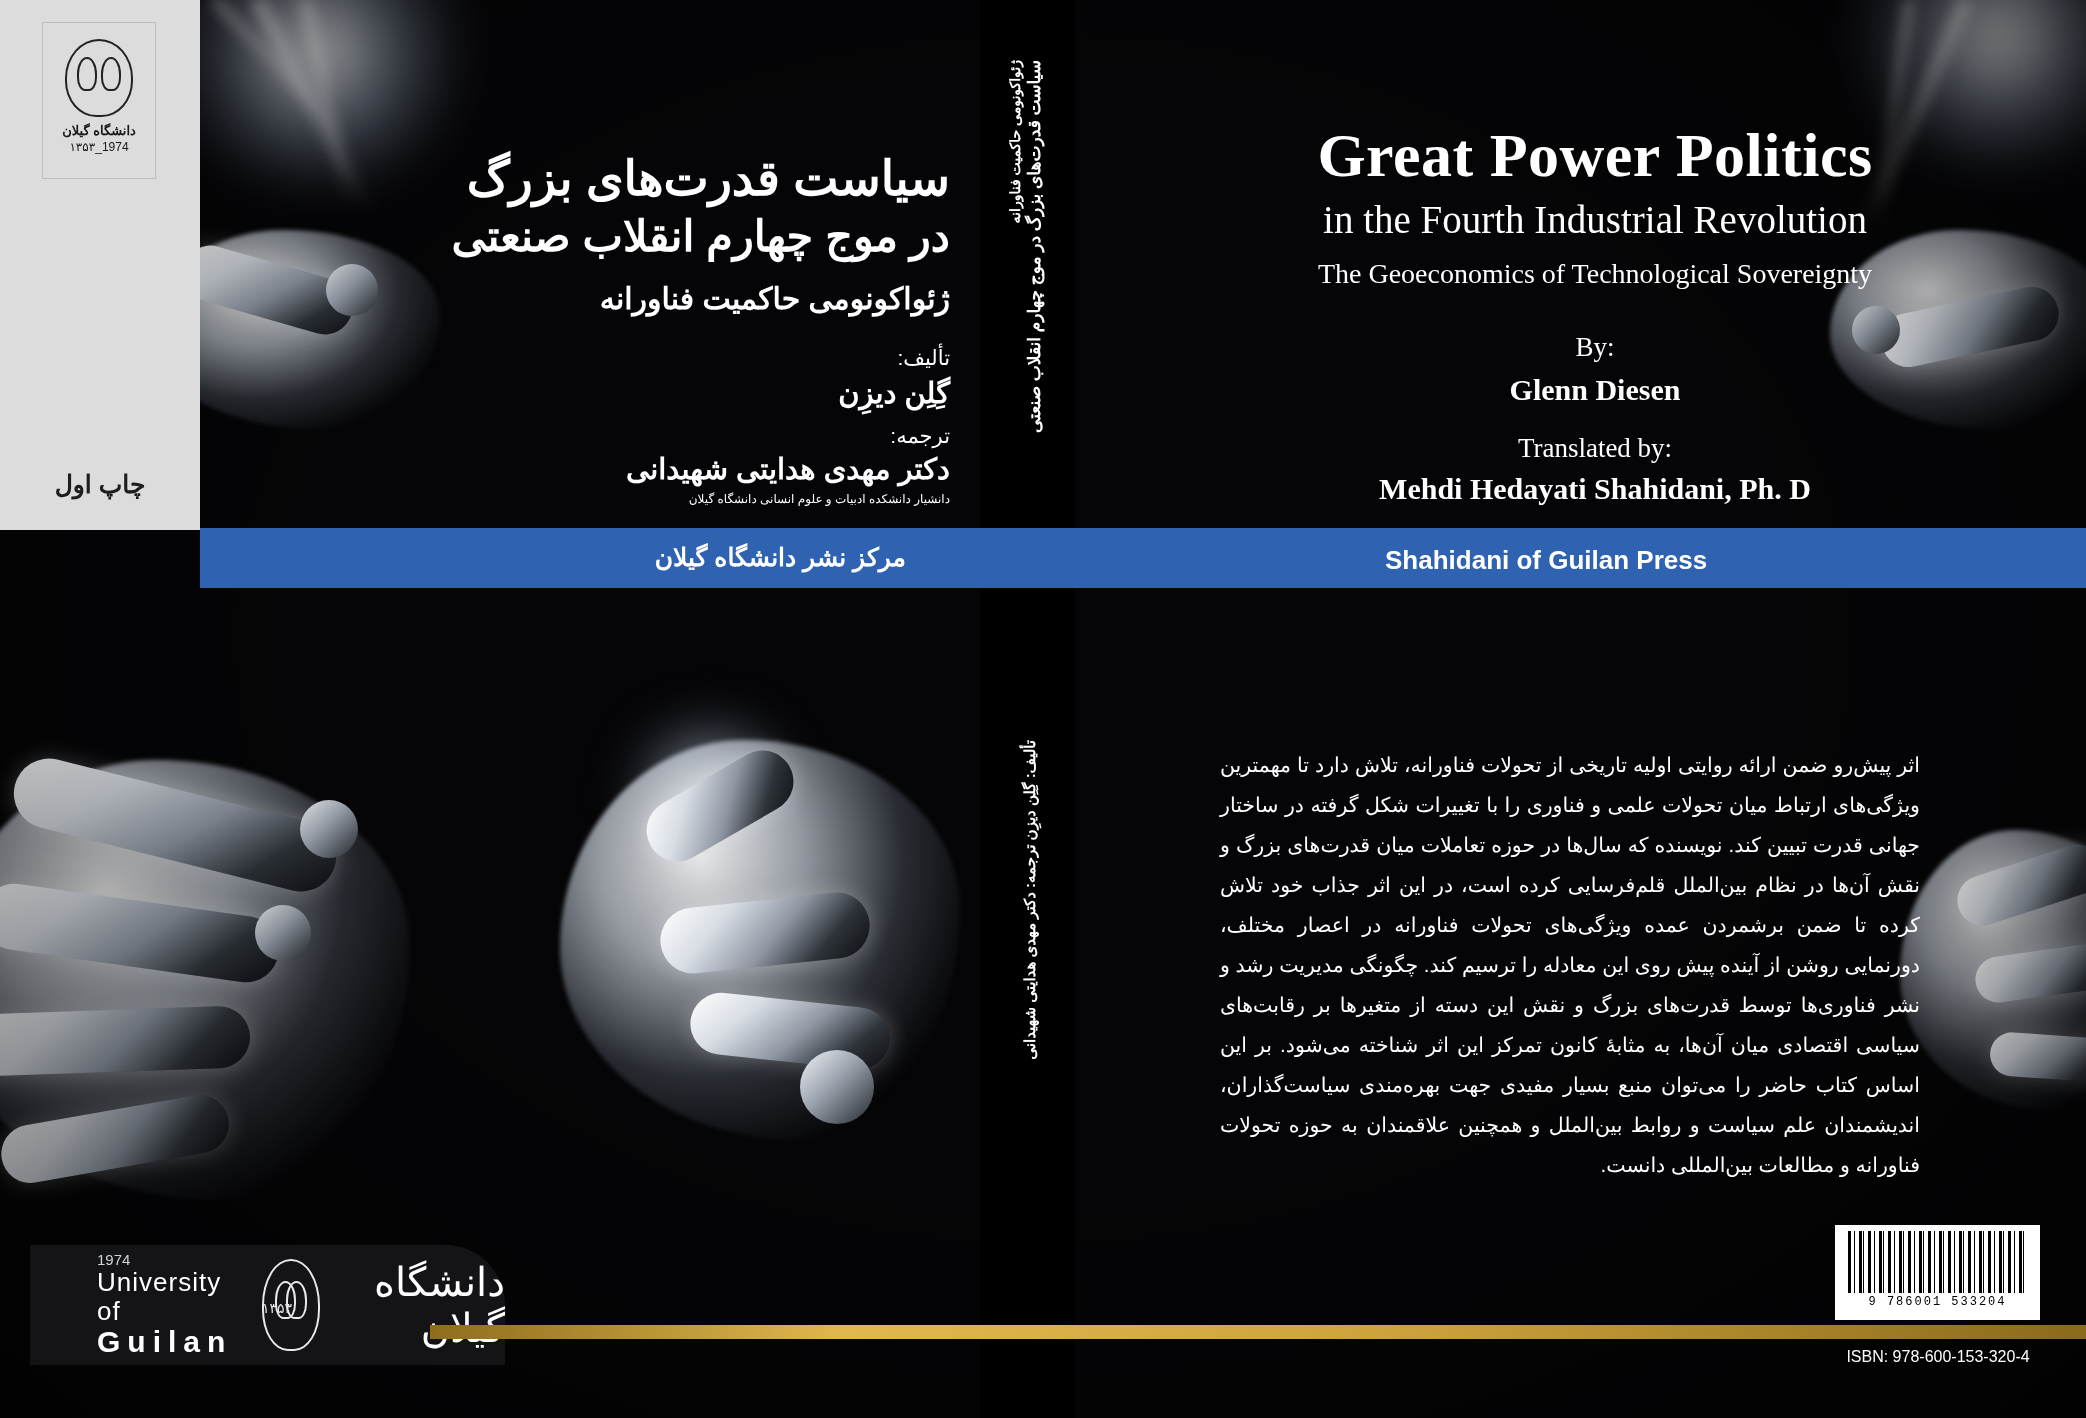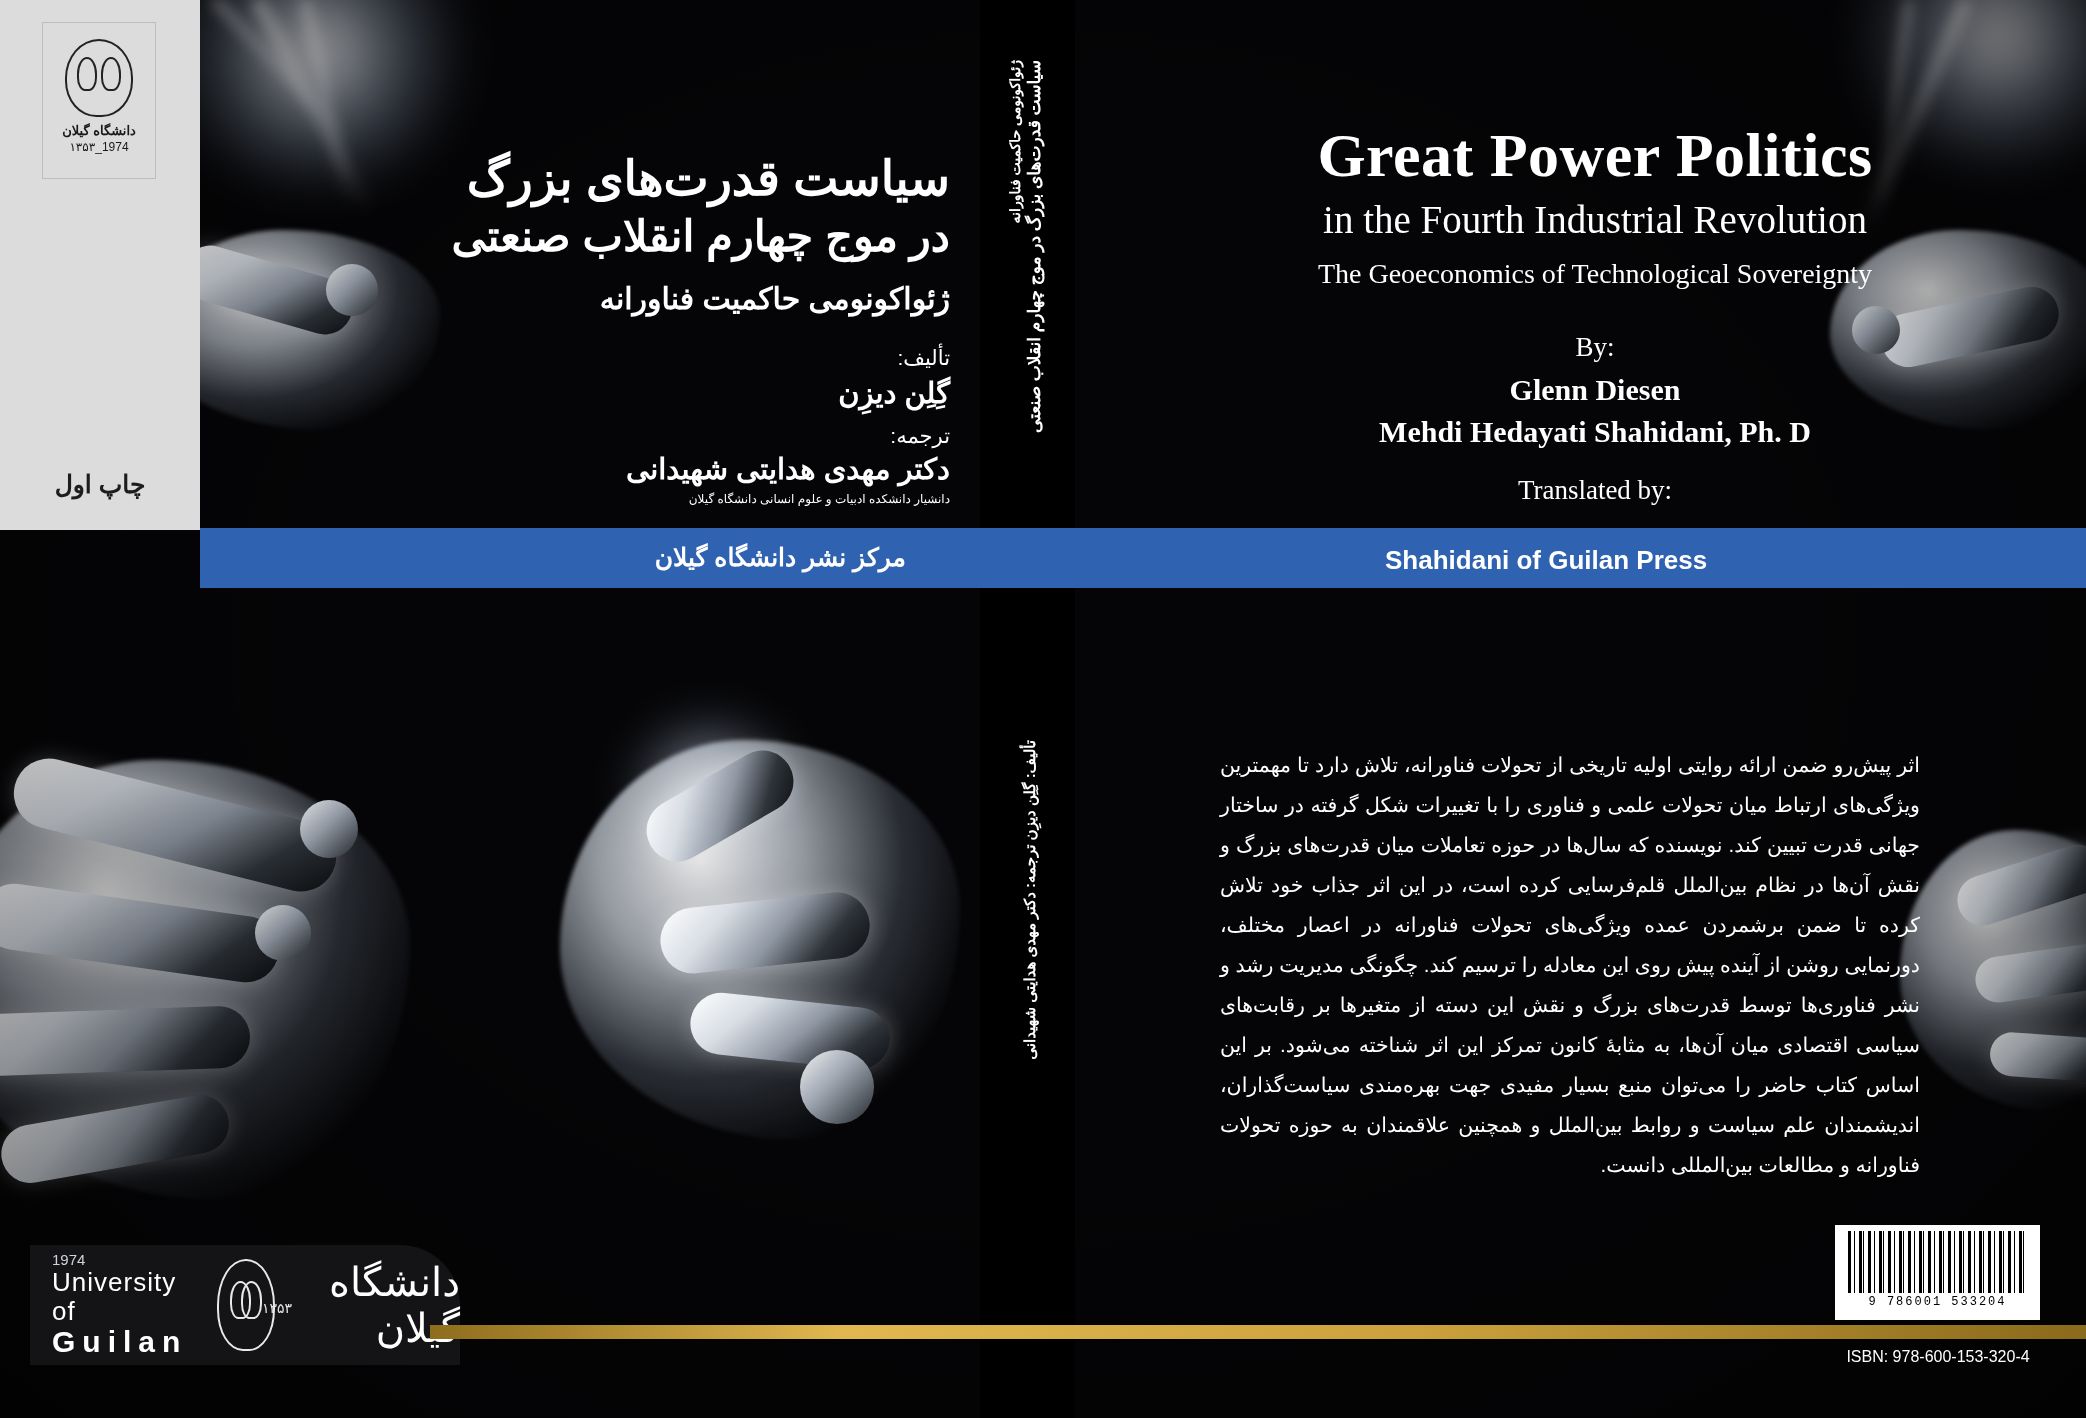--- a/index.html
+++ b/index.html
@@ -177,20 +177,21 @@
     left: 30px;
     top: 1245px;
     width: 430px;
     height: 120px;
     background: rgba(25,25,28,0.82);
     border-radius: 0 60px 0 0;
     display: flex;
     align-items: center;
     justify-content: flex-start;
     color: #ffffff;
+    padding-left: 45px;
   }
   #guilan-en {
     margin-left: 22px;
     line-height: 1.1;
   }
   #guilan-en .l1 { font-size: 15px; color: #cfd4da; }
   #guilan-en .l2 { font-size: 26px; letter-spacing: 1px; }
   #guilan-en .l3 { font-size: 30px; letter-spacing: 7px; font-weight: bold; }
   #guilan-mark {
     margin-left: 30px;
@@ -504,22 +505,22 @@
     <div id="fa-affil">دانشیار دانشکده ادبیات و علوم انسانی دانشگاه گیلان</div>
   </div>
 
   <div id="front">
     <div id="en-title-block">
       <div id="en-title">Great Power Politics</div>
       <div id="en-sub1">in the Fourth Industrial Revolution</div>
       <div id="en-sub2">The Geoeconomics of Technological Sovereignty</div>
       <div id="en-by-label">By:</div>
       <div id="en-author">Glenn Diesen</div>
+      <div id="en-trans-label">Translated by:</div>
       <div id="en-translator">Mehdi Hedayati Shahidani, Ph. D</div>
-      <div id="en-trans-label">Translated by:</div>
     </div>
   </div>
 
   <div id="blue-band"></div>
   <div id="band-fa">مرکز نشر دانشگاه گیلان</div>
   <div id="band-en">Shahidani of Guilan Press</div>
 
   <div id="gold-band"></div>
 
   <div id="blurb">اثر پیش‌رو ضمن ارائه روایتی اولیه تاریخی از تحولات فناورانه، تلاش دارد تا مهمترین ویژگی‌های ارتباط میان تحولات علمی و فناوری را با تغییرات شکل گرفته در ساختار جهانی قدرت تبیین کند. نویسنده که سال‌ها در حوزه تعاملات میان قدرت‌های بزرگ و نقش آن‌ها در نظام بین‌الملل قلم‌فرسایی کرده است، در این اثر جذاب خود تلاش کرده تا ضمن برشمردن عمده ویژگی‌های تحولات فناورانه در اعصار مختلف، دورنمایی روشن از آینده پیش روی این معادله را ترسیم کند. چگونگی مدیریت رشد و نشر فناوری‌ها توسط قدرت‌های بزرگ و نقش این دسته از متغیرها بر رقابت‌های سیاسی اقتصادی میان آن‌ها، به مثابهٔ کانون تمرکز این اثر شناخته می‌شود. بر این اساس کتاب حاضر را می‌توان منبع بسیار مفیدی جهت بهره‌مندی سیاست‌گذاران، اندیشمندان علم سیاست و روابط بین‌الملل و همچنین علاقمندان به حوزه تحولات فناورانه و مطالعات بین‌المللی دانست.</div>

